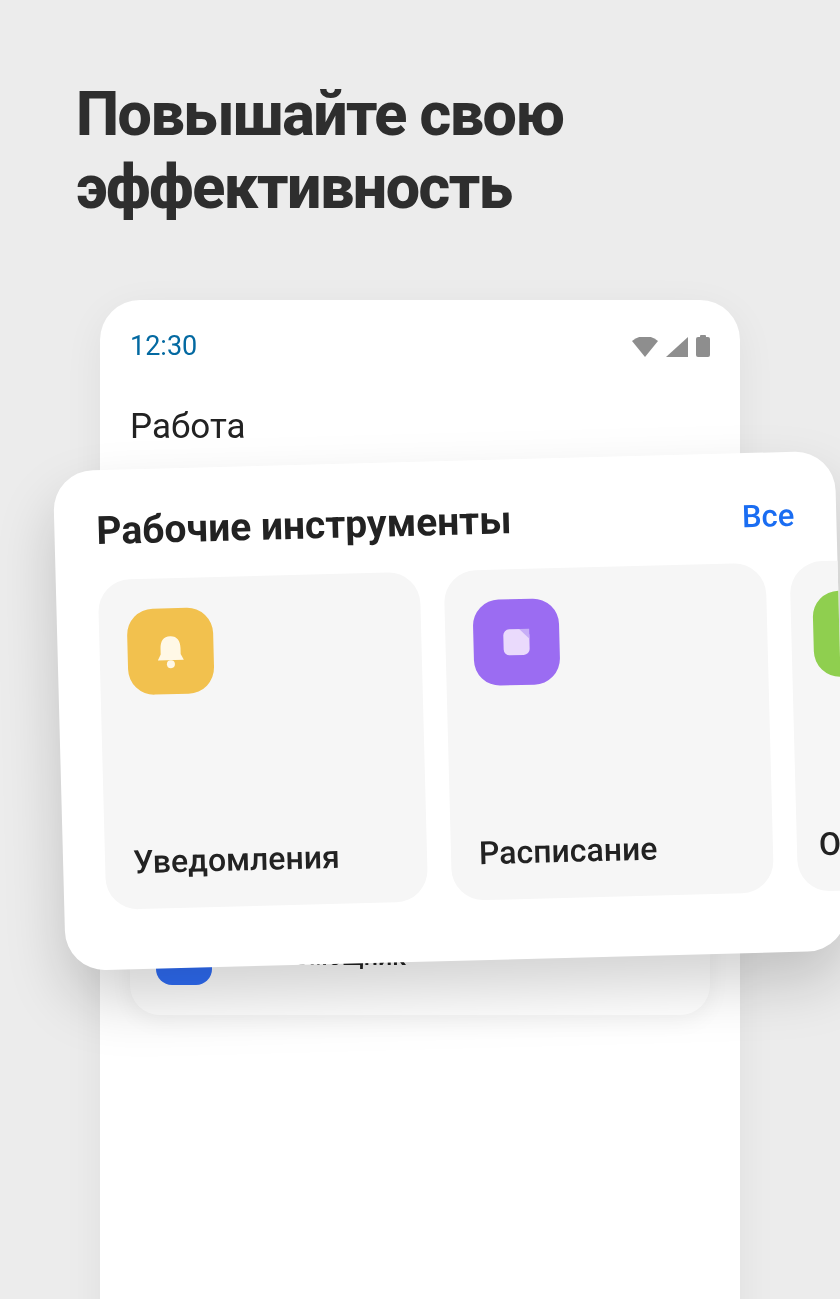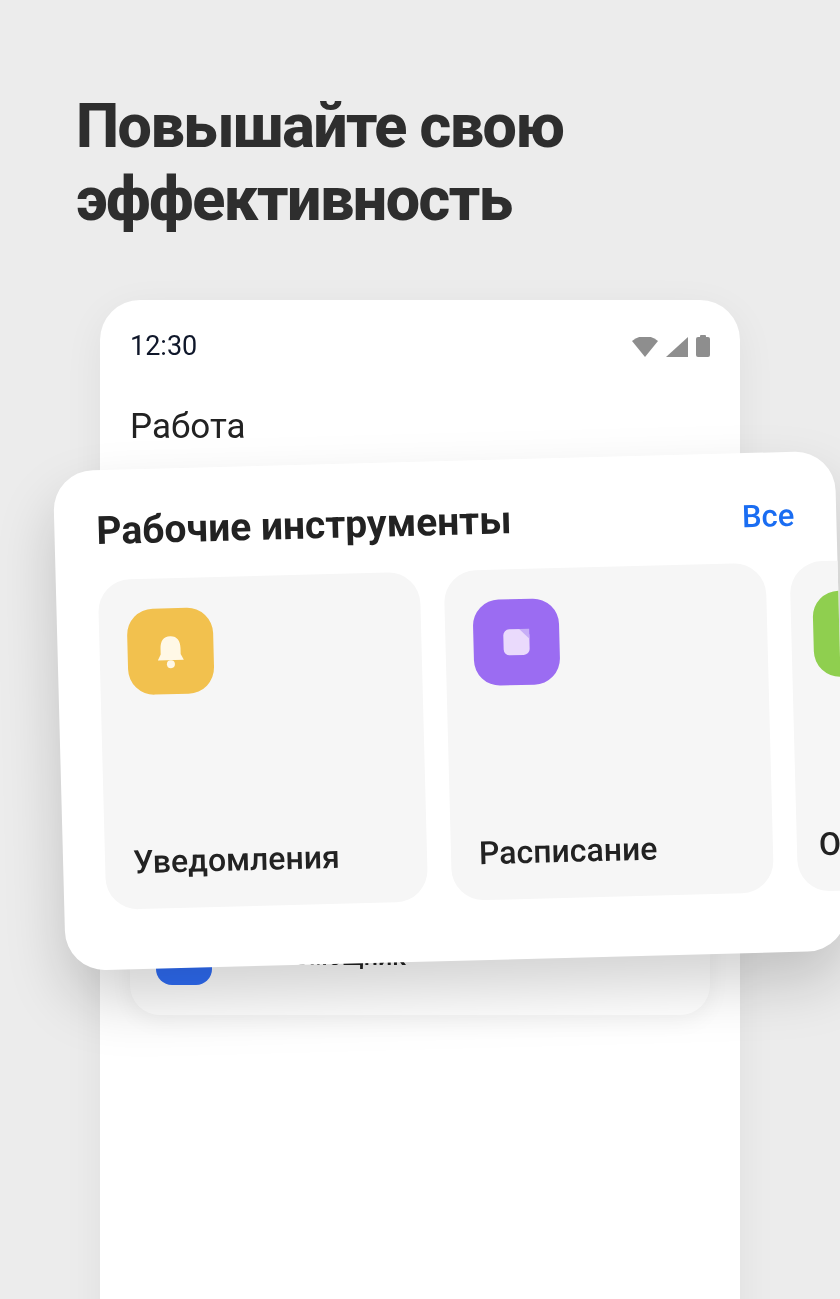--- a/index.html
+++ b/index.html
@@ -5,21 +5,21 @@
   * { box-sizing: border-box; margin: 0; padding: 0; }
   html, body { width: 840px; height: 1299px; }
   body {
     background: #ececec;
     font-family: -apple-system, BlinkMacSystemFont, "Segoe UI", Roboto, Arial, sans-serif;
     overflow: hidden;
     position: relative;
   }
   .headline {
     position: absolute;
-    top: 90px;
+    top: 78px;
     left: 76px;
     right: 60px;
     font-size: 61px;
     font-weight: 800;
     letter-spacing: -1.5px;
     line-height: 1.2;
     color: #2e2e2e;
   }
 
   
@@ -33,21 +33,21 @@
     border-radius: 40px;
     box-shadow: 0 10px 40px rgba(0,0,0,0.06);
     overflow: hidden;
   }
   .statusbar {
     display: flex;
     align-items: center;
     justify-content: space-between;
     padding: 30px 30px 0 30px;
     font-size: 27px;
-    color: #0f172a;
+    color: #0369a1;
   }
   .status-icons { display: flex; gap: 8px; align-items: flex-end; }
   .status-icons svg { display: block; }
 
   .page-title {
     font-size: 35px;
     font-weight: 400;
     color: #222;
     padding: 44px 30px 0 30px;
   }

